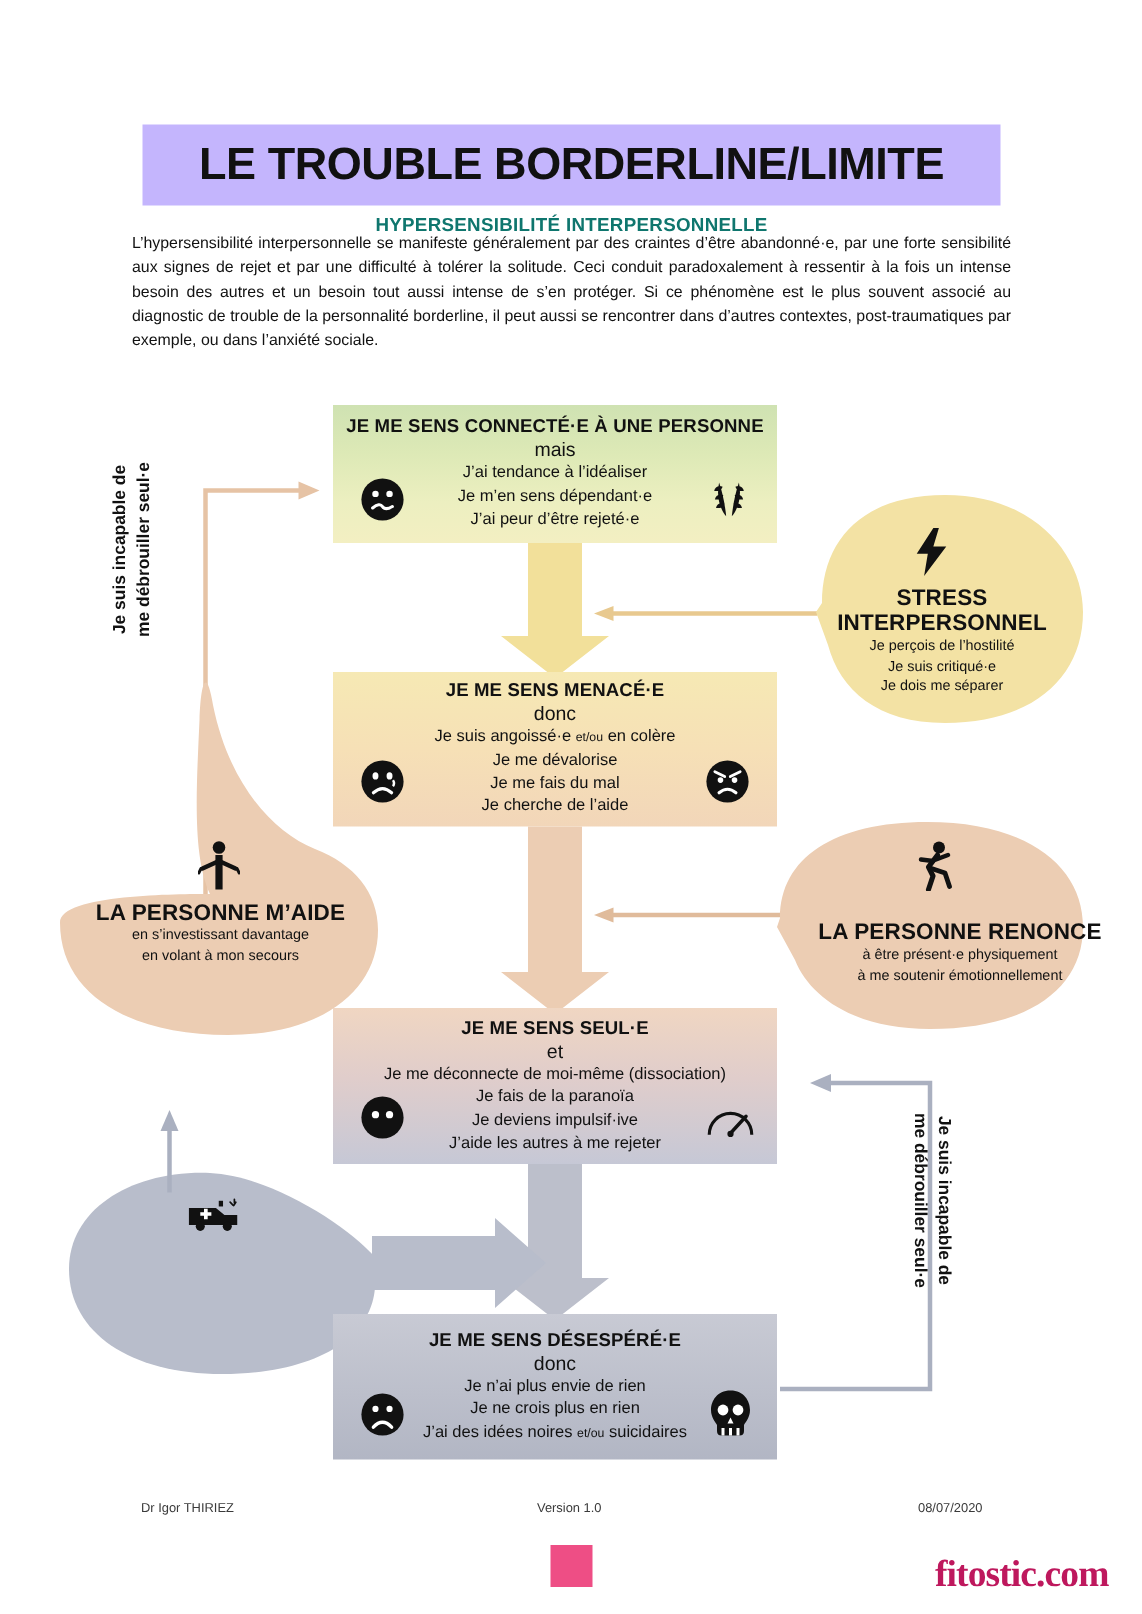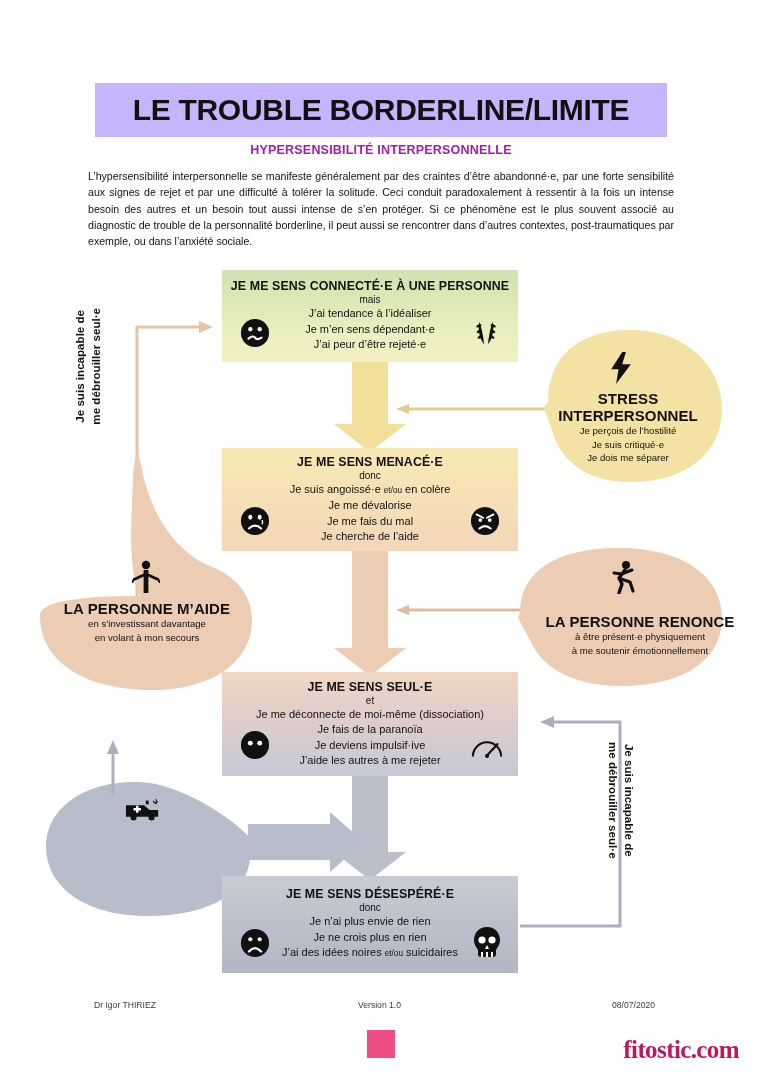--- a/index.html
+++ b/index.html
@@ -13,38 +13,38 @@
   .title-band{
     position:absolute;left:95px;top:83px;width:572px;height:54px;
     background:#c4b5fd;display:flex;align-items:center;justify-content:center;
   }
   .title-band .t{
     font-size:30px;font-weight:bold;letter-spacing:-0.3px;color:#111;
     white-space:nowrap;
   }
   .subtitle{
     position:absolute;left:95px;top:143px;width:572px;text-align:center;
-    font-size:12.5px;font-weight:bold;letter-spacing:.2px;color:#a21caf;
+    font-size:12.5px;font-weight:bold;letter-spacing:.2px;color:#0f766e;
   }
   .intro{
-    position:absolute;left:88px;top:168px;width:586px;
+    position:absolute;left:88px;top:154px;width:586px;
     font-size:10.6px;line-height:16.3px;text-align:justify;color:#111;
   }
 
   
   #links{position:absolute;left:0;top:0;width:761px;height:1076px;}
 
   
   .box{
     position:absolute;box-sizing:border-box;
     display:flex;flex-direction:column;align-items:center;justify-content:center;
     text-align:center;
   }
   .box .hd{font-size:12.4px;font-weight:bold;letter-spacing:.1px;margin-bottom:1px;text-align:right;}
-  .box .sm{font-size:10px;margin-bottom:1px;}
+  .box .sm{font-size:13px;margin-bottom:1px;}
   .box .ln{font-size:11px;line-height:15.4px;}
   .box .ln .tiny{font-size:8.2px;}
 
   #box-connecte{
     left:222px;top:270px;width:296px;height:92px;
     background:linear-gradient(180deg,#cfe2b2 0%,#dde9b6 35%,#ecefc0 70%,#f3efc2 100%);
   }
   #box-menace{
     left:222px;top:448px;width:296px;height:103px;
     background:linear-gradient(180deg,#f6e9b4 0%,#f6e0b6 50%,#f2d6b9 100%);

